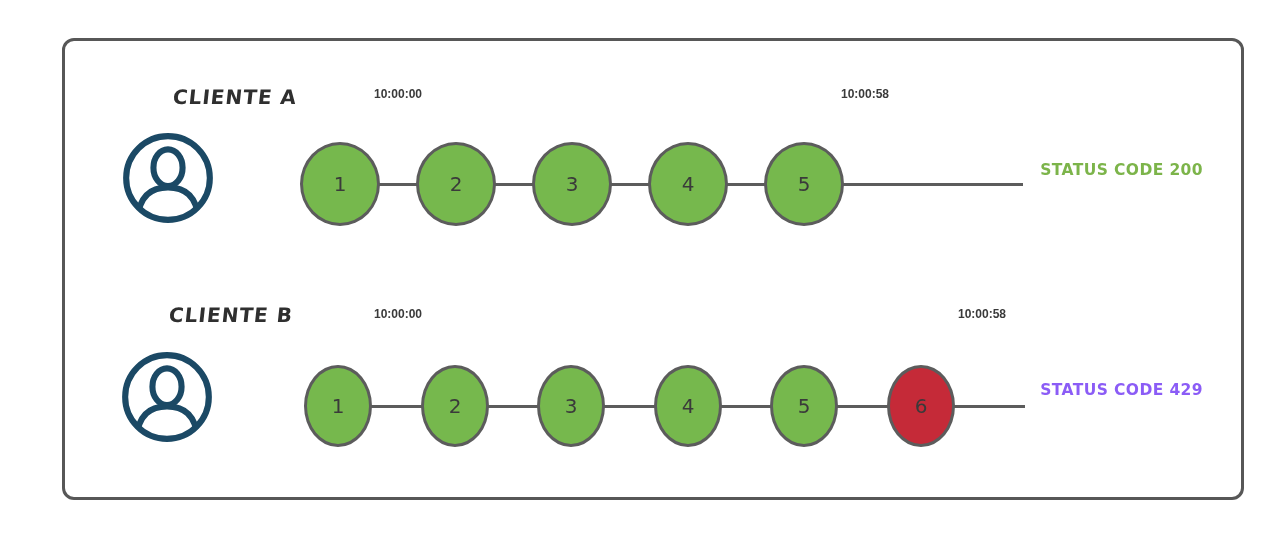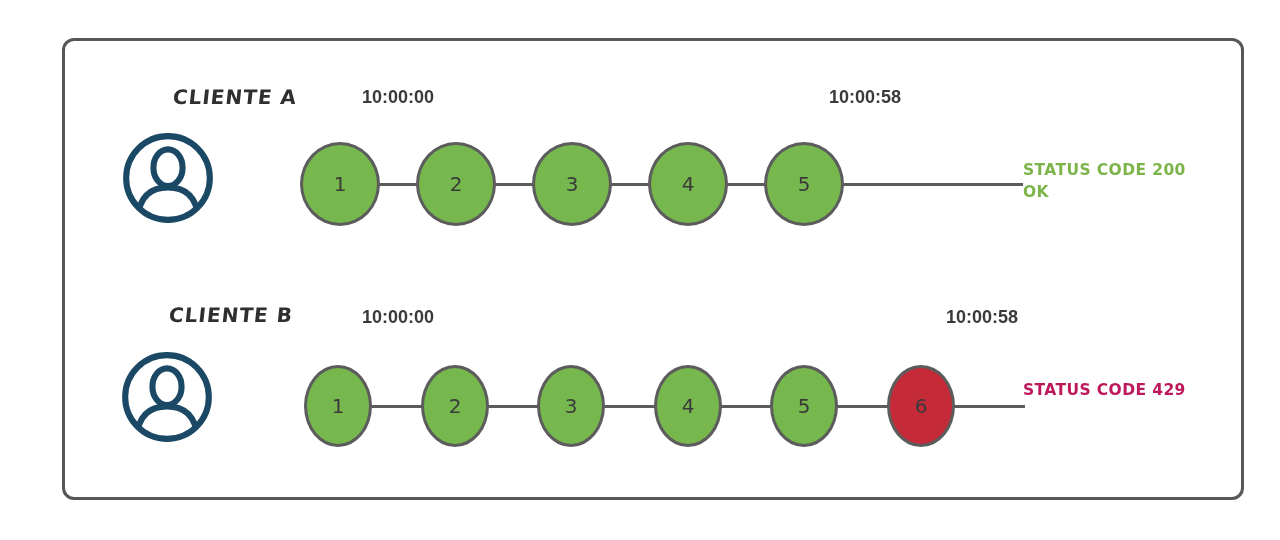--- a/index.html
+++ b/index.html
@@ -5,30 +5,30 @@
   html,body{margin:0;padding:0;background:#ffffff;}
   body{width:1280px;height:540px;position:relative;overflow:hidden;
        font-family:"Liberation Sans",sans-serif;}
   .frame{position:absolute;left:62px;top:38px;width:1176px;height:456px;
          border:3px solid #575757;border-radius:12px;background:#ffffff;}
   .abs{position:absolute;}
   .client-label{font-family:"DejaVu Sans",sans-serif;font-weight:700;
         font-size:20px;color:#2f2f2f;letter-spacing:1px;text-align:center;
         width:140px;transform:skewX(-6deg);white-space:nowrap;}
   .timestamp{font-family:"Liberation Sans",sans-serif;font-weight:700;
-        font-size:18px;color:#3a3a3a;text-align:center;width:110px;}
+        font-size:12px;color:#3a3a3a;text-align:center;width:110px;}
   .tl-line{height:3px;background:#5c5c5c;}
   .circle{position:absolute;border:3.5px solid #5c5c5c;border-radius:50%;
         display:flex;align-items:center;justify-content:center;
         font-family:"DejaVu Sans",sans-serif;font-size:20px;color:#3a3a3a;
         box-sizing:border-box;}
   .circle.ok{background:var(--green);}
   .circle.blocked{background:var(--red);}
   .status{font-family:"DejaVu Sans",sans-serif;font-weight:700;
-        font-size:15.5px;letter-spacing:.4px;text-align:left;width:180px;
+        font-size:15.5px;letter-spacing:.4px;text-align:right;width:180px;
         line-height:22px;white-space:nowrap;}
   .user-icon{stroke:var(--navy);fill:none;stroke-width:6.5;}
 </style>
 </head>
 <body>
 
 <div class="frame">
 
   <div>
     <div class="abs client-label" style="left:100px;top:44px;">CLIENTE A</div>
@@ -47,21 +47,20 @@
     <div class="abs tl-line" style="left:275px;top:141.5px;width:683px;"></div>
     <div id="circles-a">
         <div class="circle ok" style="left: 235px; top: 101px; width: 80px; height: 84px;">1</div>
         <div class="circle ok" style="left: 351px; top: 101px; width: 80px; height: 84px;">2</div>
         <div class="circle ok" style="left: 467px; top: 101px; width: 80px; height: 84px;">3</div>
         <div class="circle ok" style="left: 583px; top: 101px; width: 80px; height: 84px;">4</div>
         <div class="circle ok" style="left: 699px; top: 101px; width: 80px; height: 84px;">5</div>
       </div>
     <div class="abs status" style="left: 958px; top: 118px; color: rgb(124, 180, 74);">
       <div>STATUS CODE 200</div>
-      <div>OK</div>
     </div>
   </div>
 
   <div>
     <div class="abs client-label" style="left:96px;top:262px;">CLIENTE B</div>
     <svg class="abs user-icon" style="left:55px;top:309px;" width="94" height="94" viewBox="0 0 100 100">
       <clipPath id="clipB">
           <circle cx="50" cy="50" r="43"></circle>
         </clipPath>
       <circle cx="50" cy="50" r="44.5"></circle>
@@ -74,18 +73,18 @@
     <div class="abs timestamp" style="left:862px;top:266px;">10:00:58</div>
     <div class="abs tl-line" style="left:273px;top:363.5px;width:687px;"></div>
     <div id="circles-b">
         <div class="circle ok" style="left: 239px; top: 324px; width: 68px; height: 82px;">1</div>
         <div class="circle ok" style="left: 356px; top: 324px; width: 68px; height: 82px;">2</div>
         <div class="circle ok" style="left: 472px; top: 324px; width: 68px; height: 82px;">3</div>
         <div class="circle ok" style="left: 589px; top: 324px; width: 68px; height: 82px;">4</div>
         <div class="circle ok" style="left: 705px; top: 324px; width: 68px; height: 82px;">5</div>
         <div class="circle blocked" style="left: 822px; top: 324px; width: 68px; height: 82px;">6</div>
       </div>
-    <div class="abs status" style="left: 958px; top: 338px; color: #be185d;">
+    <div class="abs status" style="left: 958px; top: 338px; color: #8b5cf6;">
       <div>STATUS CODE 429</div>
     </div>
   </div>
 
 </div>
 
 </body></html>

